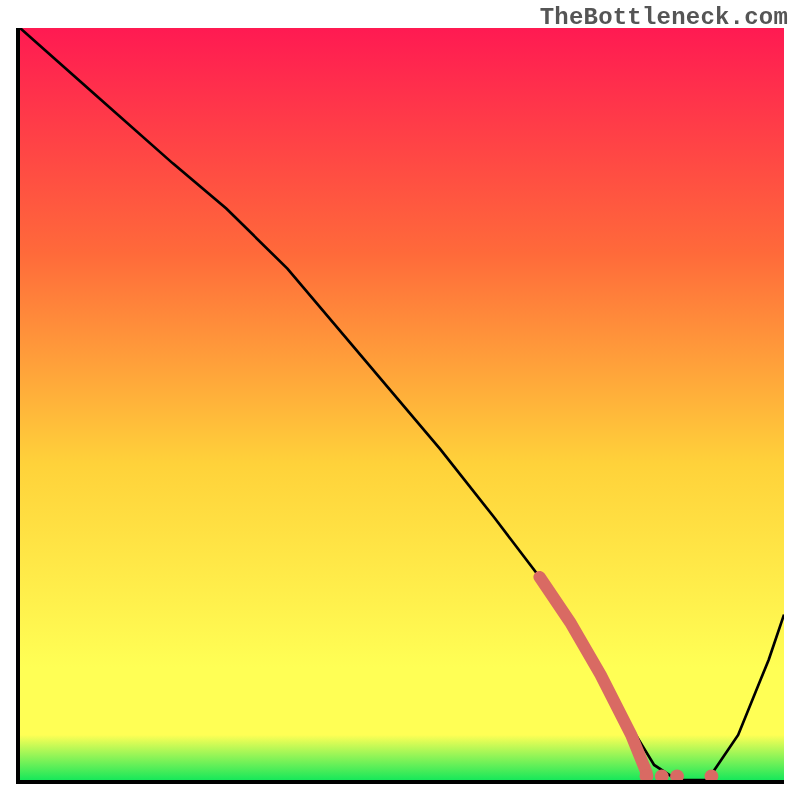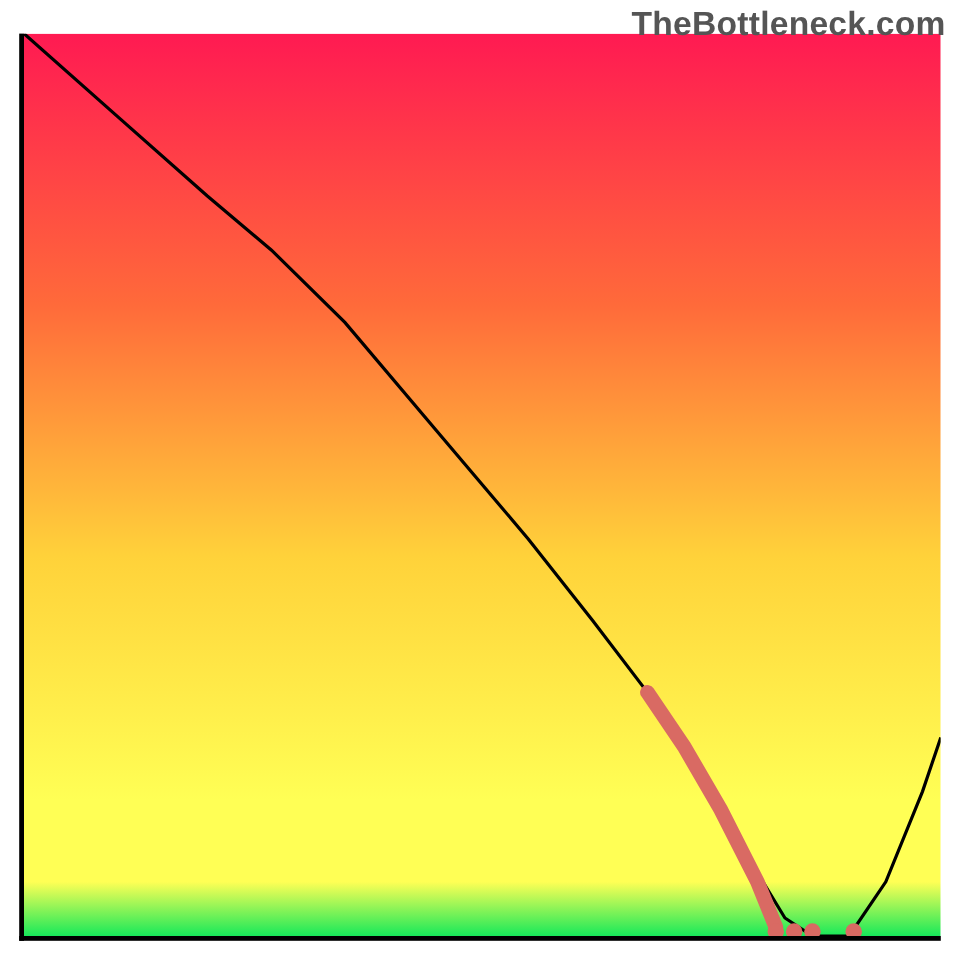--- a/index.html
+++ b/index.html
@@ -13,25 +13,26 @@
   }
   .wrap {
     position: relative;
     width: 800px;
     height: 800px;
   }
   .watermark {
     position: absolute;
     top: 4px;
     right: 12px;
-    font-size: 28px;
+    font-size: 24px;
     font-weight: 600;
     color: #555;
     letter-spacing: 0.2px;
     z-index: 50;
+    font-family: Liberation Mono, monospace;
   }
   .plot {
     position: absolute;
     left: 16px;
     top: 28px;
     width: 768px;
     height: 756px;
     background: #fff;
     box-sizing: border-box;
   }

